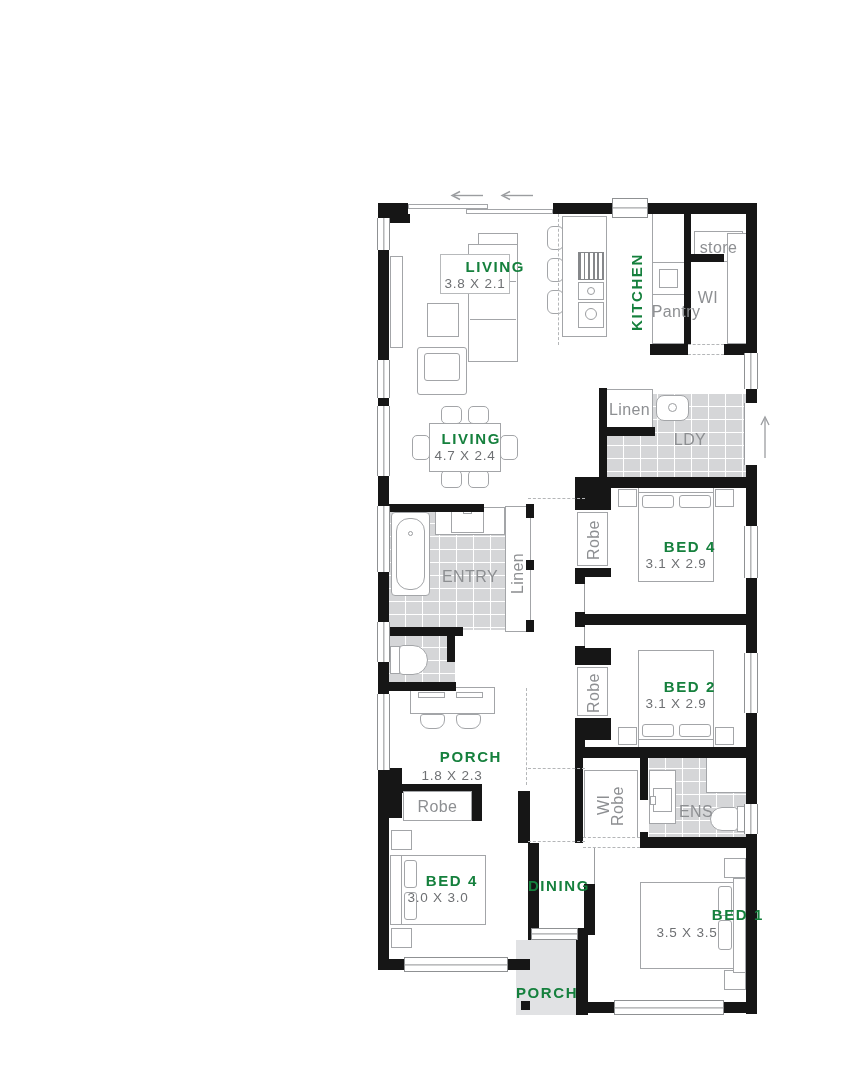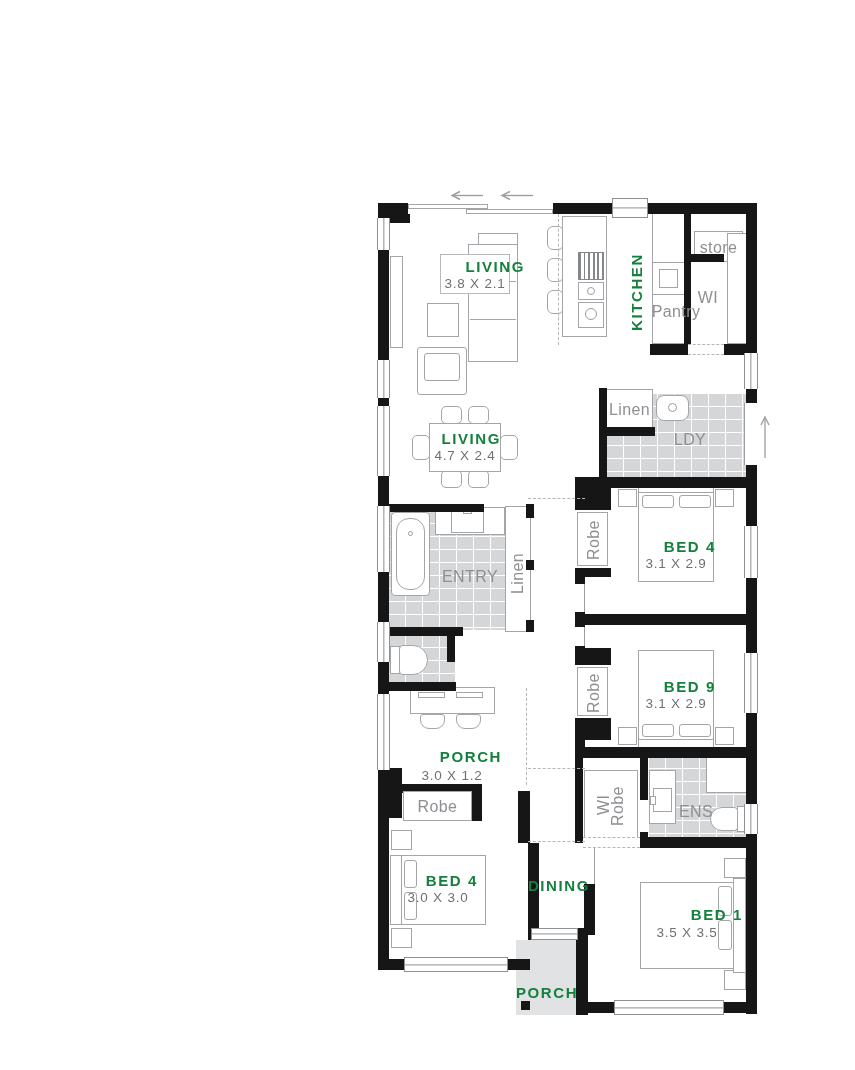--- a/index.html
+++ b/index.html
@@ -245,35 +245,35 @@
   <div class="el room-dims z4" style="left:429px;top:448px;width:72px">4.7 X 2.4</div>
 
   <div class="el small-label vtext z4" style="left:586px;top:515px;width:16px;height:50px">Robe</div>
   <div class="el room-label z4" style="left:636px;top:538px;width:80px">BED 4</div>
   <div class="el room-dims z4" style="left:636px;top:556px;width:80px">3.1 X 2.9</div>
 
   <div class="el small-label vtext z4" style="left:509px;top:546px;width:18px;height:55px">Linen</div>
   <div class="el small-label z4" style="left:438px;top:568px;width:64px">ENTRY</div>
 
   <div class="el small-label vtext z4" style="left:586px;top:668px;width:16px;height:50px">Robe</div>
-  <div class="el room-label z4" style="left:636px;top:678px;width:80px">BED 9</div>
+  <div class="el room-label z4" style="left:636px;top:678px;width:80px">BED 2</div>
   <div class="el room-dims z4" style="left:636px;top:696px;width:80px">3.1 X 2.9</div>
 
   <div class="el room-label z4" style="left:402px;top:748px;width:100px">PORCH</div>
-  <div class="el room-dims z4" style="left:402px;top:768px;width:100px">3.0 X 1.2</div>
+  <div class="el room-dims z4" style="left:402px;top:768px;width:100px">1.8 X 2.3</div>
 
   <div class="el small-label z4" style="left:403px;top:798px;width:69px">Robe</div>
 
   <div class="el small-label vtext z4" style="left:597px;top:780px;width:14px;height:50px">WI</div>
   <div class="el small-label vtext z4" style="left:611px;top:777px;width:14px;height:58px">Robe</div>
   <div class="el small-label z4" style="left:670px;top:803px;width:52px">ENS</div>
 
   <div class="el room-label z4" style="left:398px;top:872px;width:80px">BED 4</div>
   <div class="el room-dims z4" style="left:398px;top:890px;width:80px">3.0 X 3.0</div>
 
   <div class="el room-label z4" style="left:526px;top:877px;width:64px">DINING</div>
 
-  <div class="el room-label z4" style="left:663px;top:906px;width:80px">BED 1</div>
+  <div class="el room-label z4" style="left:684px;top:906px;width:80px">BED 1</div>
   <div class="el room-dims z4" style="left:647px;top:925px;width:80px">3.5 X 3.5</div>
 
   <div class="el room-label z4" style="left:516px;top:984px;width:61px">PORCH</div>
 
 </div>
 
 </body></html>

